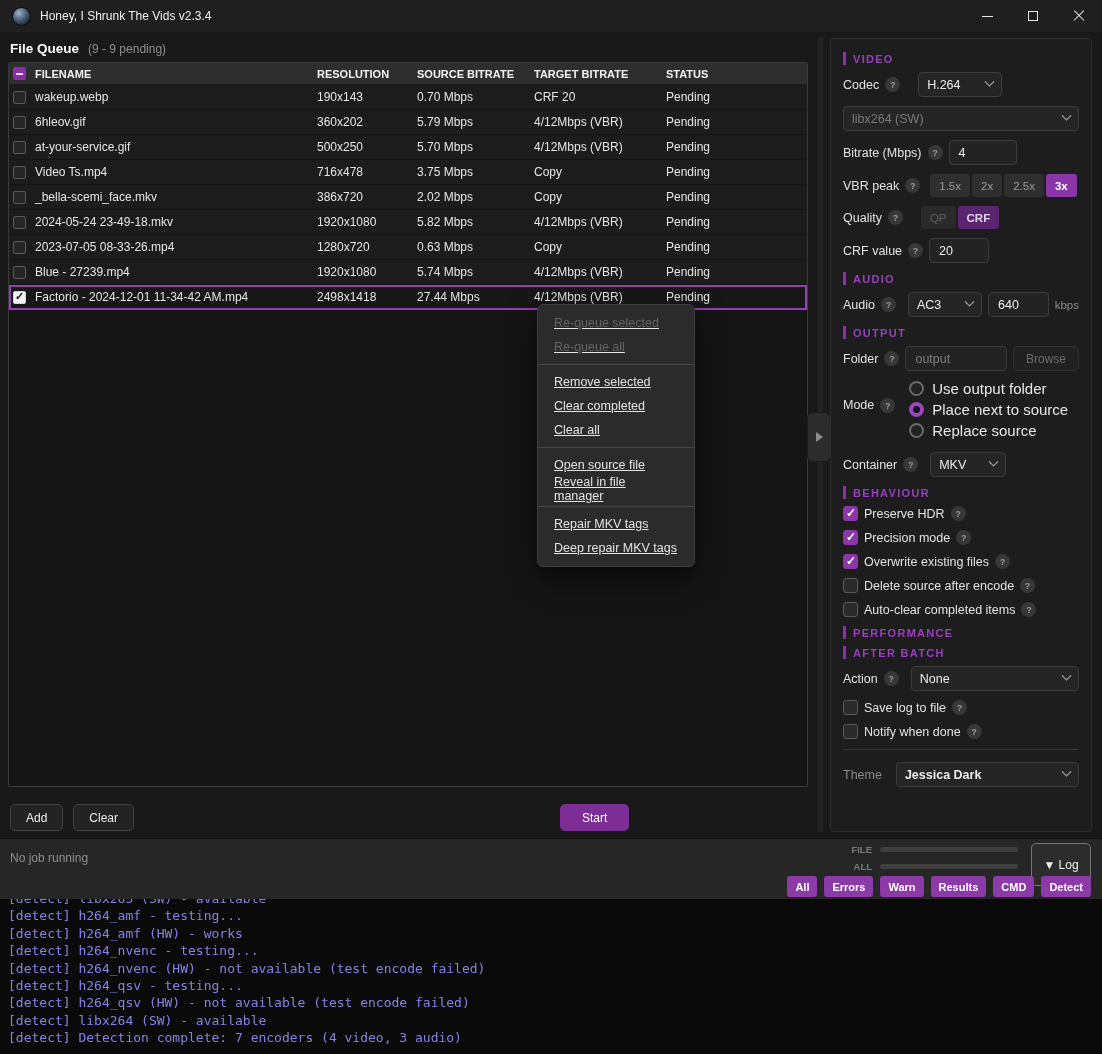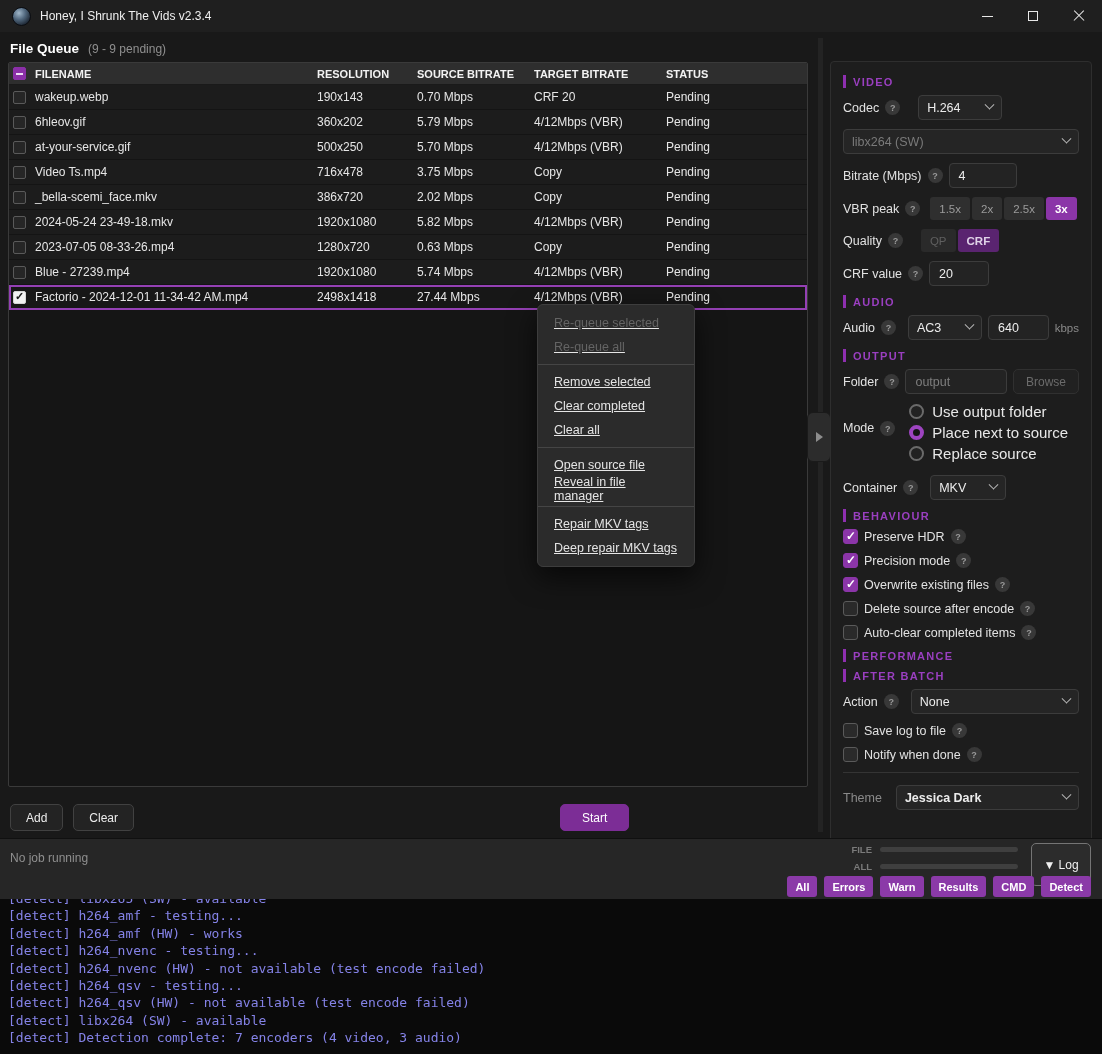--- a/index.html
+++ b/index.html
@@ -42,21 +42,21 @@
   .btn { height:27px; padding:0 15px; display:flex; align-items:center; justify-content:center; font-size:12px; color:#ececec; background:#232323; border:1px solid #414141; border-radius:5px; }
   .btn.primary { background:#7c2d96; border-color:#7c2d96; color:#fff; }
   .btn.disabled { background:#212121; border-color:#303030; color:#6b6b6b; }
 
   
   .splitter-track { position:absolute; left:818px; top:38px; width:5px; height:794px; background:#232323; }
   .splitter-handle { position:absolute; left:807px; top:412px; width:24px; height:50px; background:#2c2c2c; border:1px solid #1a1a1a; border-radius:6px; display:flex; align-items:center; justify-content:center; }
   .tri-right { width:0; height:0; border-top:5px solid transparent; border-bottom:5px solid transparent; border-left:7px solid #8d8d8d; }
 
   
-  .panel { position:absolute; left:830px; top:38px; width:262px; height:794px; background:#1d1d1d; border:1px solid #2e2e2e; border-radius:4px; padding:7px 12px 0 12px; overflow:hidden;margin-top:23px; }
+  .panel { position:absolute; left:830px; top:38px; width:262px; height:794px; background:#1d1d1d; border:1px solid #2e2e2e; border-radius:4px; padding:7px 12px 0 12px; overflow:hidden; }
   .sec-header { display:flex; align-items:center; gap:7px; margin:6px 0 7px 0; }
   .sec-bar { width:3px; height:13px; background:#8e2fb0; }
   .sec-title { font-size:11px; font-weight:bold; letter-spacing:1.3px; color:#9a3fc0; }
   .prow { display:flex; align-items:center; margin-bottom:9px; gap:6px; }
   .plabel { font-size:12.5px; color:#e2e2e2; }
   .plabel.dim { color:#8a8a8a; }
   .help { width:15px; height:15px; border-radius:50%; background:#383838; color:#9a9a9a; font-size:9px; font-weight:bold; display:flex; align-items:center; justify-content:center; flex:none; }
   .help::after { content:"?"; }
   .sel { height:25px; background:#252525; border:1px solid #3c3c3c; border-radius:4px; display:flex; align-items:center; padding:0 8px; font-size:12.5px; color:#ececec; gap:8px; }
   .sel .chev { margin-left:auto; width:7px; height:7px; border-right:1.6px solid #b9b9b9; border-bottom:1.6px solid #b9b9b9; transform:rotate(45deg) translate(-2px,-2px); flex:none; }

